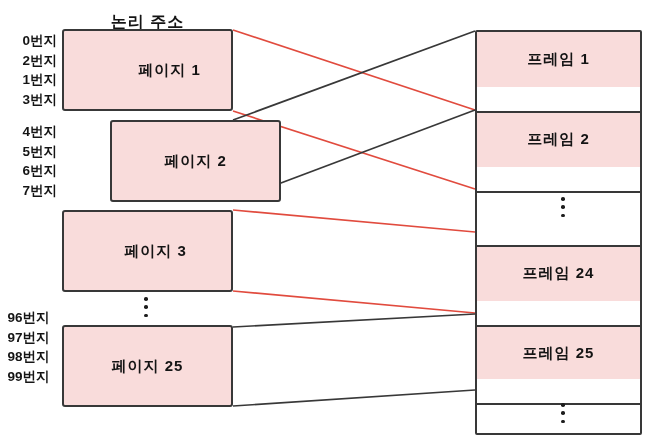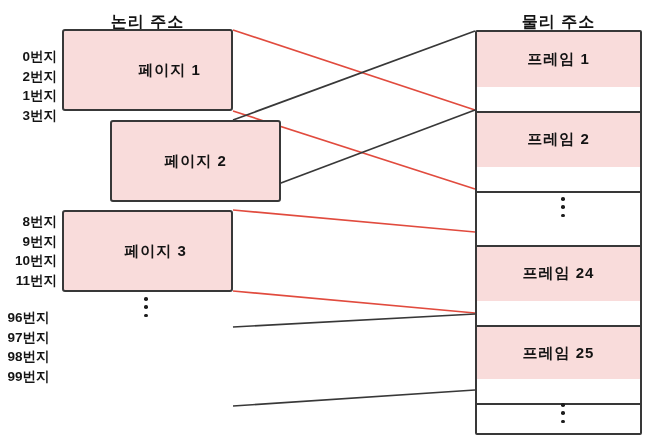--- a/index.html
+++ b/index.html
@@ -23,21 +23,21 @@
             display:flex;align-items:center;justify-content:center;
             font-size:15px;font-weight:700;letter-spacing:1px;}
   #page-1{top:29px;height:82px;padding-left:44px;}
   #page-2{top:120px;height:82px;margin-left:48px;}
   #page-3{top:210px;height:82px;padding-left:16px;}
   #page-25{top:325px;height:82px;}
 
   .addr-group{position:absolute;left:0px;width:57px;display:flex;flex-direction:column;
               justify-content:space-between;text-align:right;font-size:13.5px;font-weight:700;
               line-height:15px;}
-  #addr-g1{top:33px;height:74px;margin-top:16px;}
+  #addr-g1{top:33px;height:74px;}
   #addr-g2{top:124px;height:74px;}
   #addr-g3{top:214px;height:74px;}
   #addr-g4{top:310px;height:74px;text-align:center;}
   .addr-label{white-space:nowrap;}
 
   .vdots{position:absolute;width:6px;display:flex;flex-direction:column;
          align-items:center;justify-content:space-between;}
   .vdots .dot{width:3.5px;height:3.5px;border-radius:50%;background:#1d1d1d;}
   #dots-left{left:143px;top:297px;height:20px;}
   #dots-mid-right{left:560px;top:197px;height:20px;}
@@ -61,60 +61,62 @@
   #wires{position:absolute;left:0;top:0;pointer-events:none;}
   .wire-black{stroke:var(--ink);stroke-width:1.7;}
   .wire-red{stroke:var(--line-red);stroke-width:1.7;}
 </style>
 </head>
 <body>
 
 <div class="canvas">
 
   <div class="col-title" id="title-left">논리 주소</div>
-  <div class="col-title" id="title-right">물리 주소</div>
 
   <svg id="wires" width="650" height="439" viewBox="0 0 650 439">
     <line class="wire-red" x1="233" y1="30" x2="475" y2="110"></line>
     <line class="wire-red" x1="233" y1="111" x2="475" y2="189"></line>
     <line class="wire-black" x1="233" y1="120" x2="475" y2="31"></line>
     <line class="wire-black" x1="233" y1="201" x2="475" y2="110"></line>
     <line class="wire-red" x1="233" y1="210" x2="475" y2="232"></line>
     <line class="wire-red" x1="233" y1="291" x2="475" y2="313"></line>
     <line class="wire-black" x1="233" y1="327" x2="475" y2="314"></line>
     <line class="wire-black" x1="233" y1="406" x2="475" y2="390"></line>
   </svg>
 
   <div class="addr-group" id="addr-g1">
     <div class="addr-label">0번지</div>
     <div class="addr-label">2번지</div>
     <div class="addr-label">1번지</div>
     <div class="addr-label">3번지</div>
   </div>
-  <div class="addr-group" id="addr-g3">
-    <div class="addr-label">8번지</div>
-    <div class="addr-label">9번지</div>
-    <div class="addr-label">10번지</div>
-    <div class="addr-label">11번지</div>
+  <div class="addr-group" id="addr-g2">
+    <div class="addr-label">4번지</div>
+    <div class="addr-label">5번지</div>
+    <div class="addr-label">6번지</div>
+    <div class="addr-label">7번지</div>
   </div>
   <div class="addr-group" id="addr-g4">
     <div class="addr-label">96번지</div>
     <div class="addr-label">97번지</div>
     <div class="addr-label">98번지</div>
     <div class="addr-label">99번지</div>
   </div>
 
   <div class="page-box" id="page-1">
     <span>페이지 1</span>
   </div>
   <div class="page-box" id="page-2">
     <span>페이지 2</span>
   </div>
   <div class="page-box" id="page-3">
     <span>페이지 3</span>
+  </div>
+  <div class="page-box" id="page-25">
+    <span>페이지 25</span>
   </div>
 
   <div class="vdots" id="dots-left">
     <span class="dot"></span>
       <span class="dot"></span>
       <span class="dot"></span>
   </div>
 
   <div class="frame-col">
     <div class="frame-sec pink" id="frame-1">

